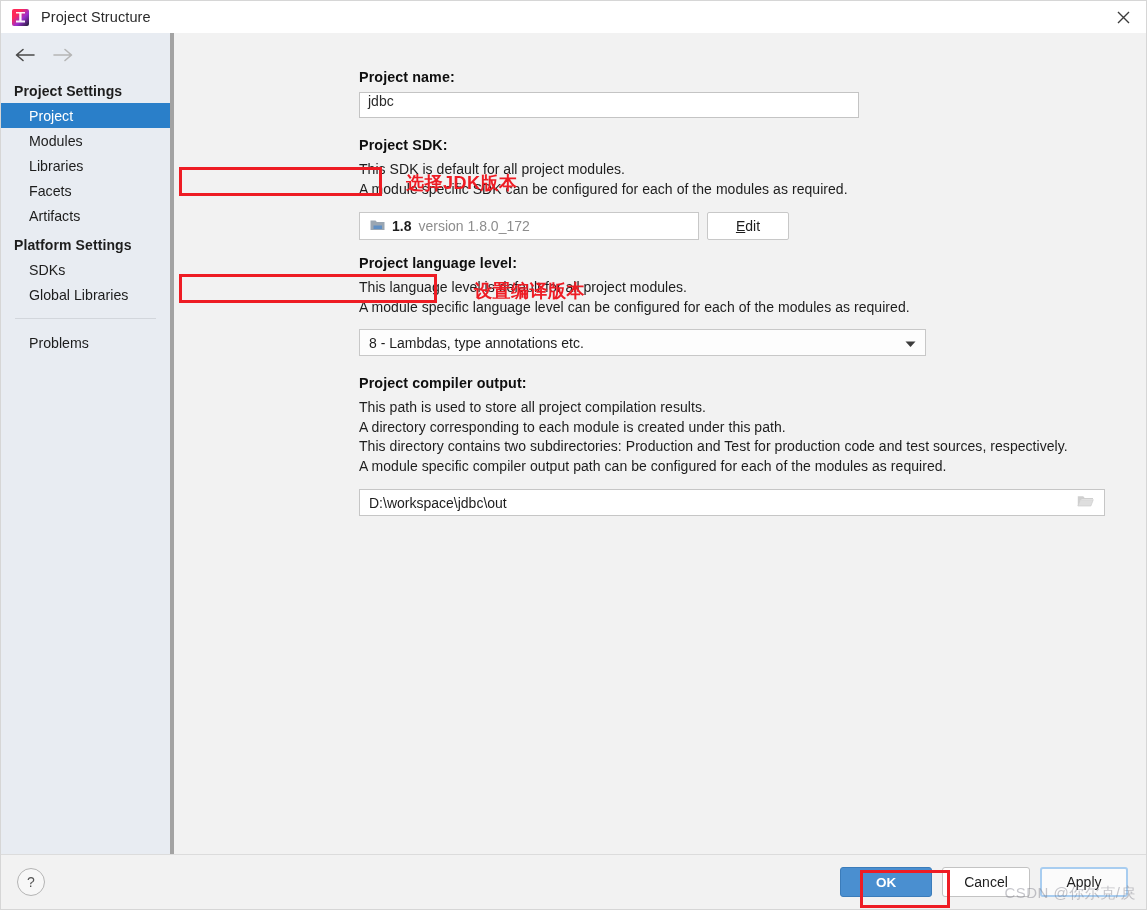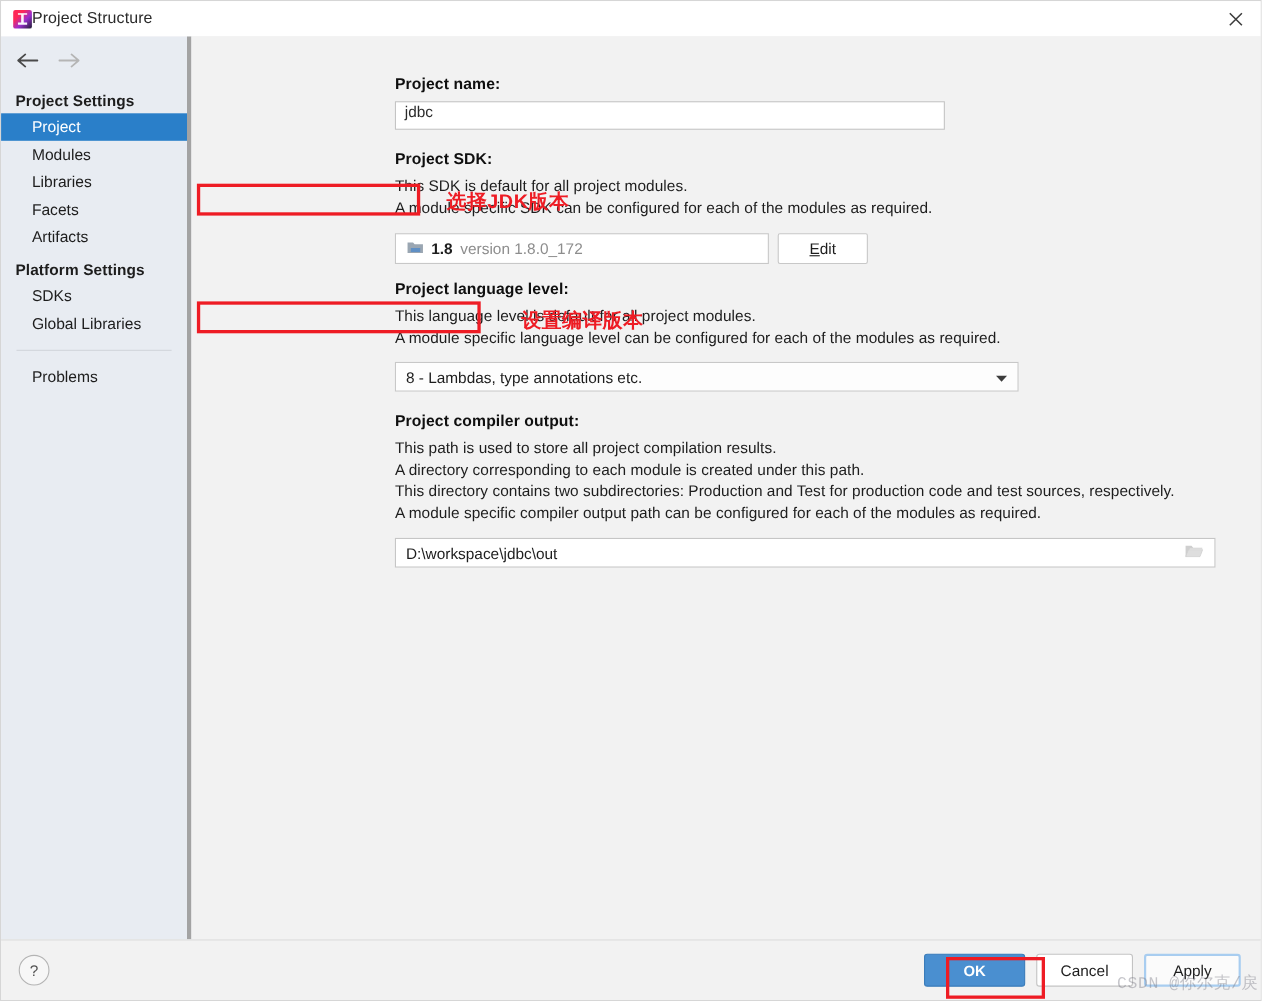--- a/index.html
+++ b/index.html
@@ -51,21 +51,21 @@
   #app-icon::after {
     content: "";
     position: absolute;
     left: 4px; top: 3px;
     width: 9px; height: 11px;
     background: #ffffff;
     clip-path: polygon(0 0,100% 0,100% 18%,62% 18%,62% 82%,100% 82%,100% 100%,0 100%,0 82%,36% 82%,36% 18%,0 18%);
     opacity: .95;
   }
   #title-text {
-    margin-left: 0;
+    margin-left: 12px;
     font-size: 14.5px;
     color: #2b2b2b;
     letter-spacing: .1px;
   }
   #close-button {
     position: absolute;
     right: 0; top: 0;
     width: 46px; height: 32px;
     display: flex; align-items: center; justify-content: center;
     cursor: pointer;
@@ -303,29 +303,29 @@
     width: 92px;
   }
   #apply-button {
     border: 2px solid #a8cdf0;
     background: #fbfbfb;
   }
 
   
   #csdn-watermark {
     position: absolute;
-    right: 2px;
+    right: 10px;
     bottom: 6px;
     font-size: 15px;
     color: rgba(120,120,130,.42);
     letter-spacing: .5px;
     white-space: nowrap;
     z-index: 60;
     pointer-events: none;
-    font-family: Liberation Mono, monospace;
+    font-family: Liberation Sans, sans-serif;
   }
 </style>
 </head>
 <body>
 
 <div id="dialog-window">
 
   <div id="title-bar">
     <div id="app-icon"></div>
     <div id="title-text">Project Structure</div>

